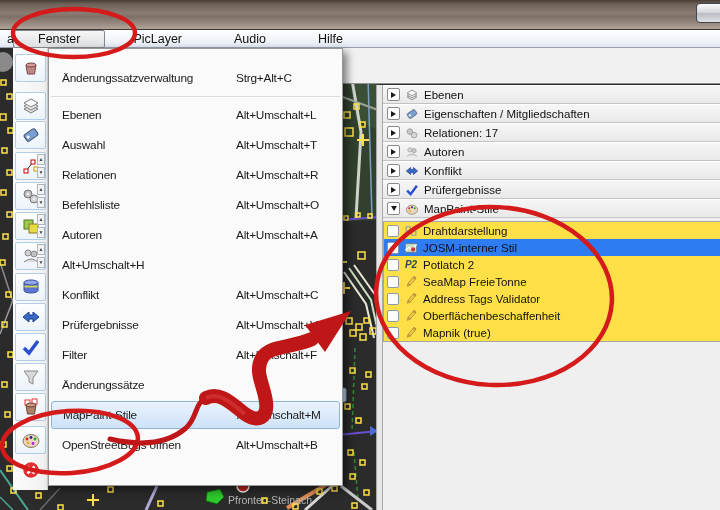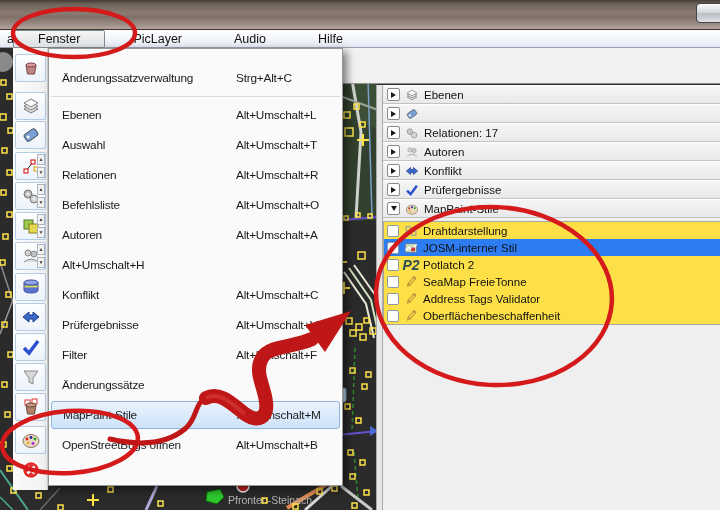--- a/index.html
+++ b/index.html
@@ -64,21 +64,21 @@
     display:flex;align-items:center;justify-content:center;}
   .tri-r{width:0;height:0;border-left:5px solid #1a1a1a;border-top:3.5px solid transparent;border-bottom:3.5px solid transparent;}
   .tri-d{width:0;height:0;border-top:5px solid #1a1a1a;border-left:3.5px solid transparent;border-right:3.5px solid transparent;}
   .sect .sic{flex:none;display:flex;}
   .styles-list{margin-top:3px;border:1px solid #a5a5a5;border-right:none;background:#fde047;}
   .style-row{height:17px;display:flex;align-items:center;gap:5px;padding-left:3px;font-size:11.5px;color:#111;}
   .style-row.sel{background:#2e7cf2;}
   .cb{flex:none;width:12px;height:12px;border:1px solid #8a99a8;border-radius:2px;background:#fff;
     display:flex;align-items:center;justify-content:center;font-size:10px;font-weight:bold;color:#1a4fc0;line-height:10px;}
   .st-ic{flex:none;display:flex;width:14px;justify-content:center;}
-  .p2{font-size:14px;font-weight:bold;font-style:italic;color:#2a4a55;}
+  .p2{font-size:10px;font-weight:bold;font-style:italic;color:#2a4a55;}
 
   
   .annotations{position:absolute;left:0;top:0;z-index:60;pointer-events:none;}
 </style>
 </head>
 <body>
 
 <div id="stage">
 
   <svg id="map-bg" width="720" height="510" viewBox="0 0 720 510">
@@ -338,20 +338,21 @@
           <i class="tri-r"></i>
         </span>
       <span class="sic">
           <svg width="14" height="14" viewBox="0 0 20 20">
             <g transform="rotate(-35 10 10)">
               <rect x="3.5" y="6" width="13" height="8" rx="2" fill="#7a9fd4" stroke="#44546a"></rect>
               <circle cx="6.5" cy="10" r="1.5" fill="#fff"></circle>
             </g>
           </svg>
         </span>
+      <span>Eigenschaften / Mitgliedschaften</span>
     </div>
     <div class="sect">
       <span class="collapse-btn">
           <i class="tri-r"></i>
         </span>
       <span class="sic">
           <svg width="14" height="14" viewBox="0 0 20 20">
             <circle cx="7" cy="8" r="4" fill="#c8c8c8" stroke="#8a8a8a"></circle>
             <circle cx="13" cy="13" r="4" fill="#d8d8d8" stroke="#8a8a8a"></circle>
           </svg>
@@ -467,20 +468,33 @@
             <svg width="14" height="14" viewBox="0 0 20 20">
               <g transform="rotate(40 10 10)">
                 <rect x="8" y="1" width="4" height="2.5" fill="#e88a8a" stroke="#a8862a"></rect>
                 <rect x="8" y="3" width="4" height="11" fill="#f2c84b" stroke="#a8862a"></rect>
                 <path d="M8 14 L10 18 L12 14 Z" fill="#e8b07a" stroke="#a8862a"></path>
               </g>
             </svg>
           </span>
         <span>Oberflächenbeschaffenheit</span>
       </div>
+      <div class="style-row">
+        <span class="cb"></span>
+        <span class="st-ic">
+            <svg width="14" height="14" viewBox="0 0 20 20">
+              <g transform="rotate(40 10 10)">
+                <rect x="8" y="1" width="4" height="2.5" fill="#e88a8a" stroke="#a8862a"></rect>
+                <rect x="8" y="3" width="4" height="11" fill="#f2c84b" stroke="#a8862a"></rect>
+                <path d="M8 14 L10 18 L12 14 Z" fill="#e8b07a" stroke="#a8862a"></path>
+              </g>
+            </svg>
+          </span>
+        <span>Mapnik (true)</span>
+      </div>
     </div>
   </div>
 
   <div class="menu-popup">
     <div class="mi">
       <span class="lab">Änderungssatzverwaltung</span>
       <span class="sc">Strg+Alt+C</span>
     </div>
     <div class="msep">
         <i></i>

